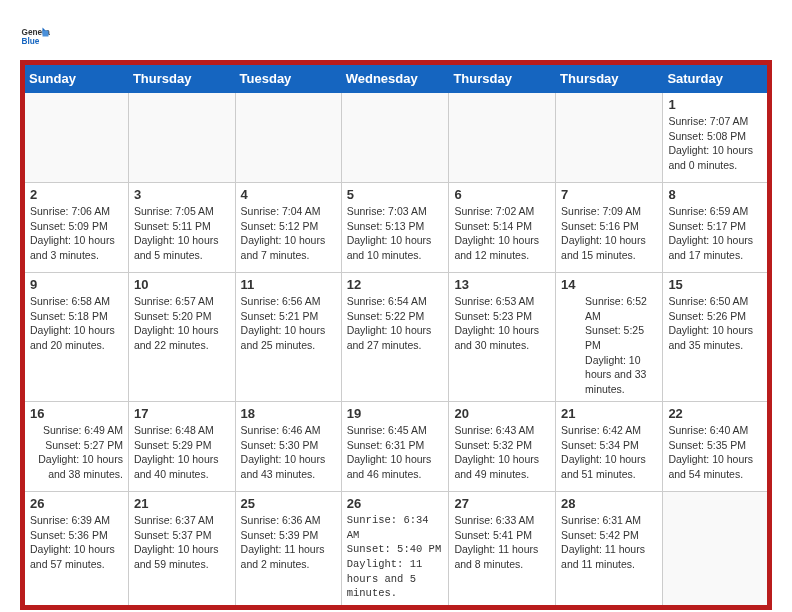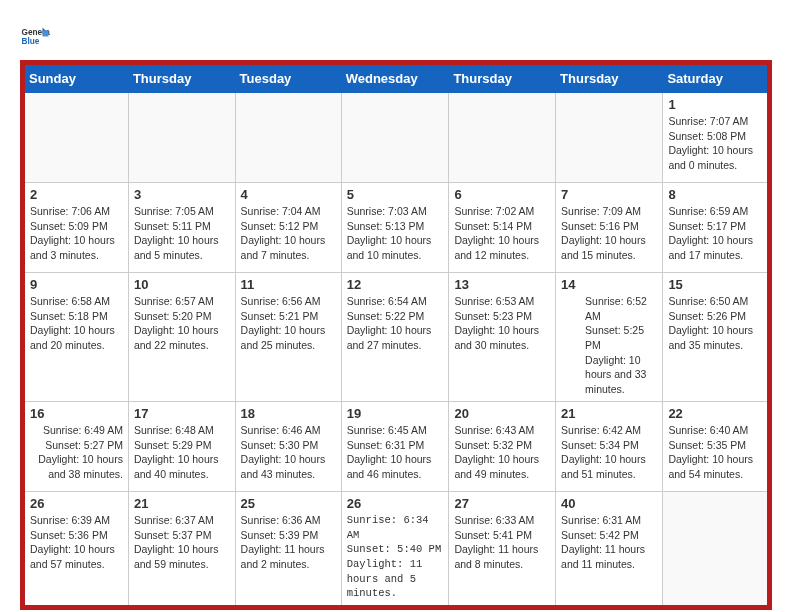--- a/index.html
+++ b/index.html
@@ -294,21 +294,21 @@
 Sunset: 5:40 PM
 Daylight: 11 hours and 5 minutes.</div>
         </td>
         <td>
           <span class="day-num">27</span>
           <div class="day-info" style="white-space: pre-line;">Sunrise: 6:33 AM
 Sunset: 5:41 PM
 Daylight: 11 hours and 8 minutes.</div>
         </td>
         <td>
-          <span class="day-num">40</span>
+          <span class="day-num">28</span>
           <div class="day-info" style="white-space: pre-line;">Sunrise: 6:31 AM
 Sunset: 5:42 PM
 Daylight: 11 hours and 11 minutes.</div>
         </td>
         <td class="empty"></td>
       </tr>
     </tbody>
 </table>
 
 </body></html>

